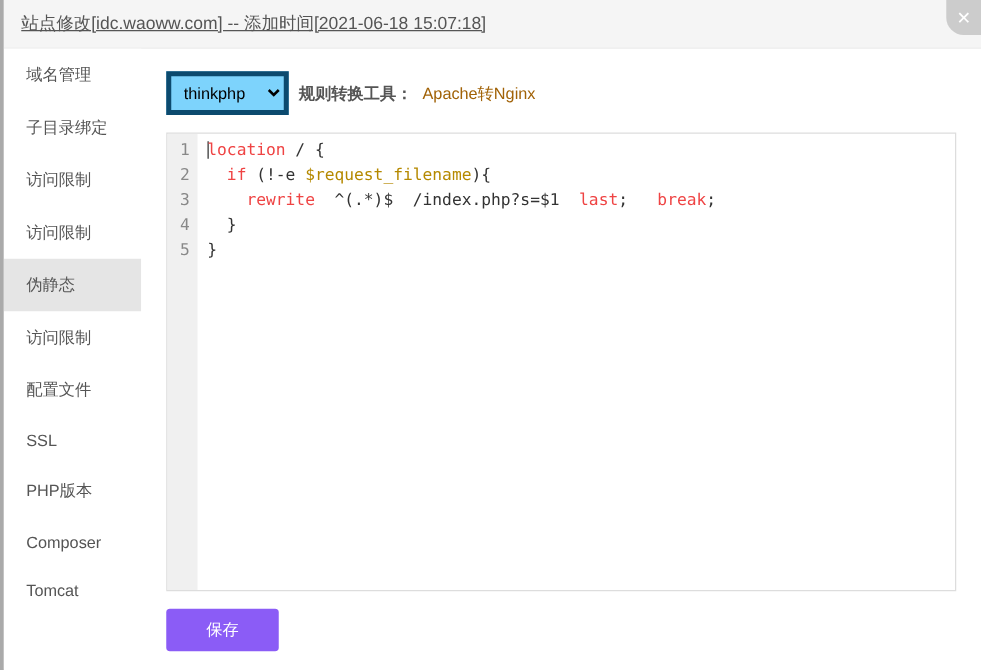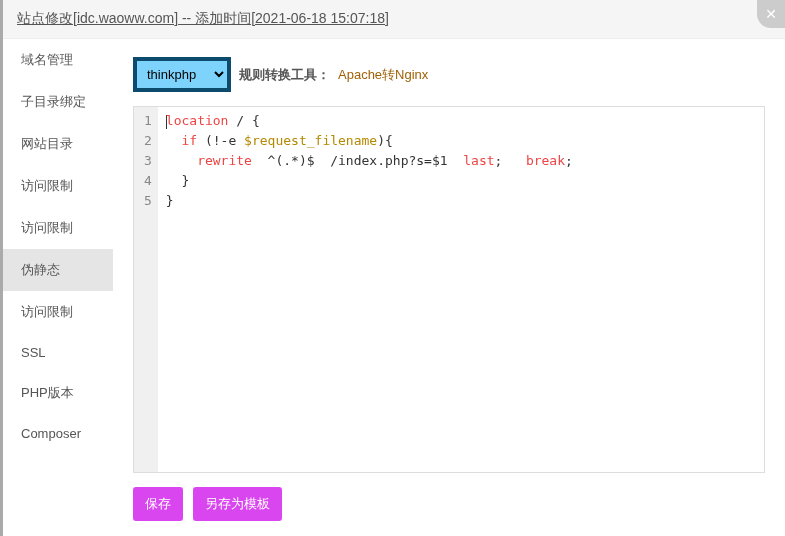--- a/index.html
+++ b/index.html
@@ -115,47 +115,48 @@
       background: #333;
       vertical-align: middle;
       margin-right: -1px;
     }
     .actions {
       margin-top: 14px;
       display: flex;
       gap: 10px;
     }
     .btn {
-      background: #d946ef;
+      background: #8b5cf6;
       color: #fff;
       border: none;
-      padding: 8px 12px;
+      padding: 8px 32px;
       border-radius: 3px;
       font-size: 13px;
       cursor: pointer;
     }
   </style>
 </head>
 <body>
 
 <div class="modal-header">站点修改[idc.waoww.com] -- 添加时间[2021-06-18 15:07:18]</div>
 <div class="close-btn">✕</div>
 
 <div class="body-wrap">
   <div class="sidebar" id="sidebar">
       <div class="sidebar-item">域名管理</div>
       <div class="sidebar-item">子目录绑定</div>
-      <div class="sidebar-item">网站目录</div>
       <div class="sidebar-item">访问限制</div>
       <div class="sidebar-item">访问限制</div>
       <div class="sidebar-item active">伪静态</div>
       <div class="sidebar-item">访问限制</div>
+      <div class="sidebar-item">配置文件</div>
       <div class="sidebar-item">SSL</div>
       <div class="sidebar-item">PHP版本</div>
       <div class="sidebar-item">Composer</div>
+      <div class="sidebar-item">Tomcat</div>
     </div>
 
   <div class="main">
     <div class="toolbar">
       <select class="tpl-select">
         <option>thinkphp</option>
       </select>
       <span class="tool-label">规则转换工具：</span>
       <span class="tool-link">Apache转Nginx</span>
     </div>
@@ -166,16 +167,15 @@
           <div>2</div>
           <div>3</div>
           <div>4</div>
           <div>5</div>
         </div>
       <div class="code" id="code"><div class="line"><span class="cursor"></span><span class="kw">location</span> / {</div><div class="line">  <span class="kw">if</span> (!-e <span class="var">$request_filename</span>){</div><div class="line">    <span class="kw">rewrite</span>  ^(.*)$  /index.php?s=$1  <span class="kw">last</span>;   <span class="kw">break</span>;</div><div class="line">  }</div><div class="line">}</div></div>
     </div>
 
     <div class="actions">
       <button class="btn">保存</button>
-      <button class="btn">另存为模板</button>
     </div>
   </div>
 </div>
 
 </body></html>

